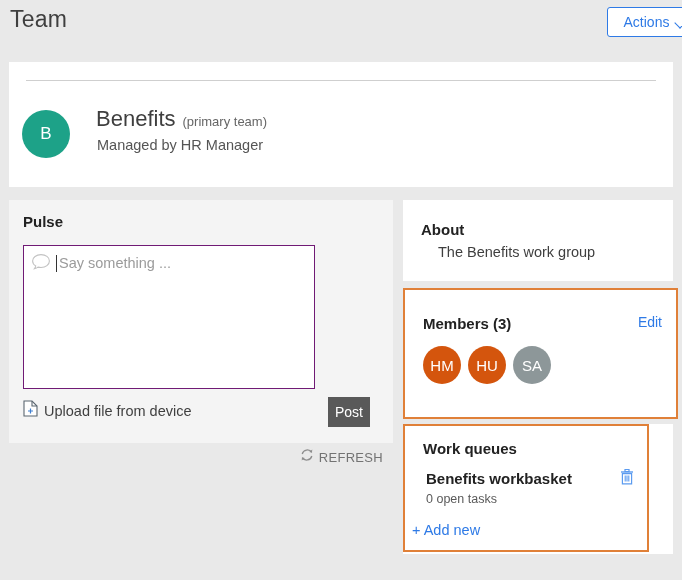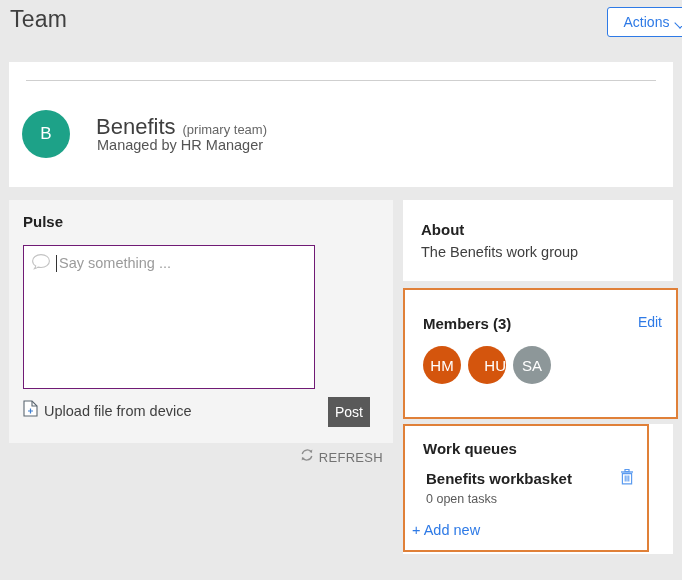--- a/index.html
+++ b/index.html
@@ -92,21 +92,20 @@
     position: absolute;
     left: 87px; top: 44px;
     display: flex;
     align-items: baseline;
     gap: 7px;
   }
   #team-name {
     font-size: 22px;
     font-weight: 400;
     color: #3f3f3f;
-    margin-top: 8px;
   }
   #team-primary-label {
     font-size: 13px;
     color: #666666;
   }
   #team-managed-by {
     position: absolute;
     left: 88px; top: 75px;
     font-size: 14.5px;
     color: #555555;
@@ -204,21 +203,21 @@
   }
   #about-heading {
     position: absolute;
     left: 18px; top: 21px;
     font-size: 15px;
     font-weight: bold;
     color: #222222;
   }
   #about-text {
     position: absolute;
-    left: 18px; top: 44px;
+    left: 35px; top: 44px;
     font-size: 14.5px;
     color: #3f3f3f;
   }
 
   #members-panel {
     position: absolute;
     left: 403px; top: 288px;
     width: 275px; height: 131px;
     background: #ffffff;
     border: 2px solid #e08038;
@@ -372,21 +371,21 @@
   <div id="about-text">The Benefits work group</div>
 </div>
 
 <div id="members-panel" style="border-color: rgb(224, 128, 56);">
   <div id="members-heading">Members (3)</div>
   <div id="members-edit-link">Edit</div>
   <div id="members-avatars">
     <div class="member-avatar" style="background: rgb(212, 85, 13);">
       <span>HM</span>
     </div>
-    <div class="member-avatar" style="background: rgb(212, 85, 13); justify-content: flex-end;">
+    <div class="member-avatar" style="background: rgb(212, 85, 13);">
       <span>HU</span>
     </div>
     <div class="member-avatar" style="background: rgb(141, 151, 153);">
       <span>SA</span>
     </div>
   </div>
 </div>
 
 <div id="workqueues-outer"></div>
 <div id="workqueues-panel" style="border-color: rgb(224, 128, 56);">

